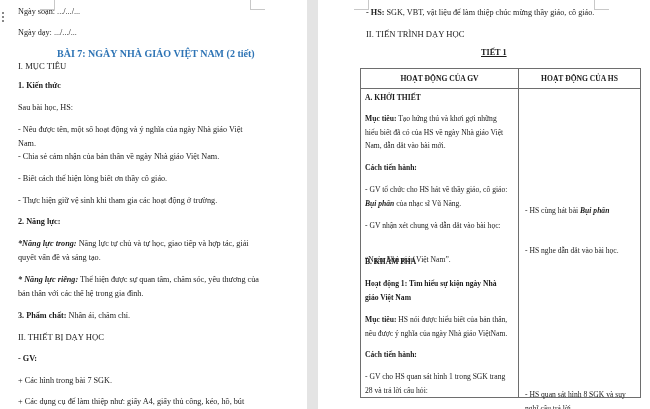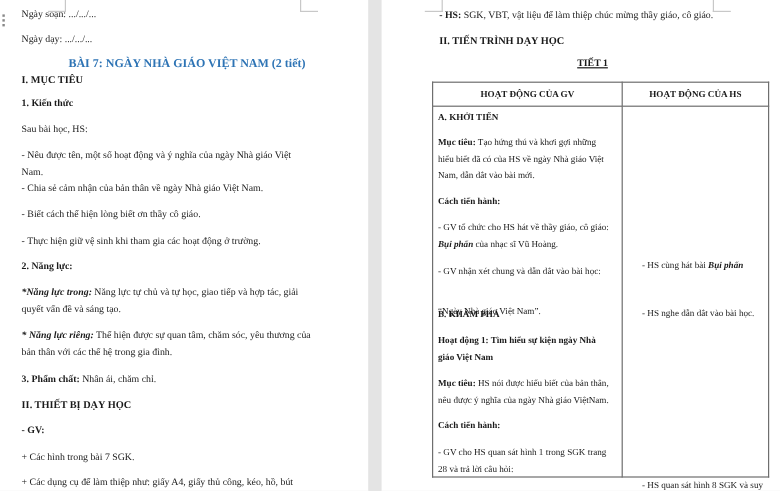--- a/index.html
+++ b/index.html
@@ -13,21 +13,21 @@
     position:absolute; top:0; height:409px; background:#ffffff; overflow:hidden;
   }
   #page-left { left:0; width:307px; }
   #page-right { left:318px; width:332px; }
   .gutter { position:absolute; top:0; left:307px; width:11px; height:409px; background:#e4e4e4; }
   .crop { position:absolute; border-color:#c8c8c8; border-style:solid; width:14px; height:9px; }
   .para { position:absolute; font-size:8.2px; line-height:14px; white-space:nowrap; }
   .b { font-weight:bold; }
   .i { font-style:italic; }
   .title-blue { color:#2e74b5; font-weight:bold; font-size:10px; }
-  .heading { font-weight:bold; font-size:8.6px; }
+  .heading { font-weight:normal; font-size:8.6px; }
   .dots { position:absolute; left:2px; top:12px; width:2px; }
   .dots span { display:block; width:2px; height:2px; background:#888; margin-bottom:2px; }
   table.lesson {
     position:absolute; left:42px; top:68px; width:281px; height:330px;
     border-collapse:collapse; font-size:7.6px; line-height:13.5px;
   }
   table.lesson td, table.lesson th {
     border:1px solid #6e6e6e; vertical-align:top; padding:0 4px;
   }
   table.lesson th { font-weight:bold; text-align:center; height:19px; vertical-align:middle; font-size:7.6px; }
@@ -83,41 +83,41 @@
 
   <table class="lesson">
     <tbody>
         <tr>
       <th style="width:149px;">HOẠT ĐỘNG CỦA GV</th>
       <th>HOẠT ĐỘNG CỦA HS</th>
     </tr>
     <tr>
       <td style="padding:0;">
         <div class="cell-abs">
-          <div class="cline b" style="left:4px; top:2px;">A. KHỞI TIẾN</div>
+          <div class="cline b" style="left:4px; top:2px;">A. KHỞI THIẾT</div>
           <div class="cline" style="left:4px; top:23px;"><span class="b">Mục tiêu:</span><span> Tạo hứng thú và khơi gợi những</span></div>
           <div class="cline" style="left:4px; top:37px;">hiểu biết đã có của HS về ngày Nhà giáo Việt</div>
           <div class="cline" style="left:4px; top:50px;">Nam, dẫn dắt vào bài mới.</div>
           <div class="cline b" style="left:4px; top:72px;">Cách tiến hành:</div>
           <div class="cline" style="left:4px; top:94px;">- GV tổ chức cho HS hát về thầy giáo, cô giáo:</div>
-          <div class="cline" style="left:4px; top:108px;"><span class="b i">Bụi phấn</span><span> của nhạc sĩ Vũ Hoàng.</span></div>
+          <div class="cline" style="left:4px; top:108px;"><span class="b i">Bụi phấn</span><span> của nhạc sĩ Vũ Năng.</span></div>
           <div class="cline" style="left:4px; top:130px;">- GV nhận xét chung và dẫn dắt vào bài học:</div>
           <div class="cline" style="left:4px; top:144px;margin-top:20px;">“Ngày Nhà giáo Việt Nam”.</div>
           <div class="cline b" style="left:4px; top:166px;">B. KHÁM PHÁ</div>
           <div class="cline b" style="left:4px; top:188px;">Hoạt động 1: Tìm hiểu sự kiện ngày Nhà</div>
           <div class="cline b" style="left:4px; top:202px;">giáo Việt Nam</div>
           <div class="cline" style="left:4px; top:224px;"><span class="b">Mục tiêu:</span><span> HS nói được hiểu biết của bản thân,</span></div>
           <div class="cline" style="left:4px; top:238px;">nêu được ý nghĩa của ngày Nhà giáo ViệtNam.</div>
           <div class="cline b" style="left:4px; top:259px;">Cách tiến hành:</div>
           <div class="cline" style="left:4px; top:281px;">- GV cho HS quan sát hình 1 trong SGK trang</div>
           <div class="cline" style="left:4px; top:295px;">28 và trả lời câu hỏi:</div>
           <div class="cline i" style="left:4px; top:317px;">+ Trường bạn An sắp có sự kiện gì?</div>
         </div>
       </td>
-      <td style="padding:12px;">
+      <td style="padding:2px;">
         <div class="cell-abs">
           <div class="cline" style="left:4px; top:113px;"><span>- HS cùng hát bài </span><span class="b i">Bụi phấn</span></div>
           <div class="cline" style="left:4px; top:153px;">- HS nghe dẫn dắt vào bài học.</div>
           <div class="cline" style="left:4px; top:297px;">- HS quan sát hình 8 SGK và suy</div>
           <div class="cline" style="left:4px; top:311px;">nghĩ câu trả lời.</div>
         </div>
       </td>
     </tr>
   </tbody>
     </table>

